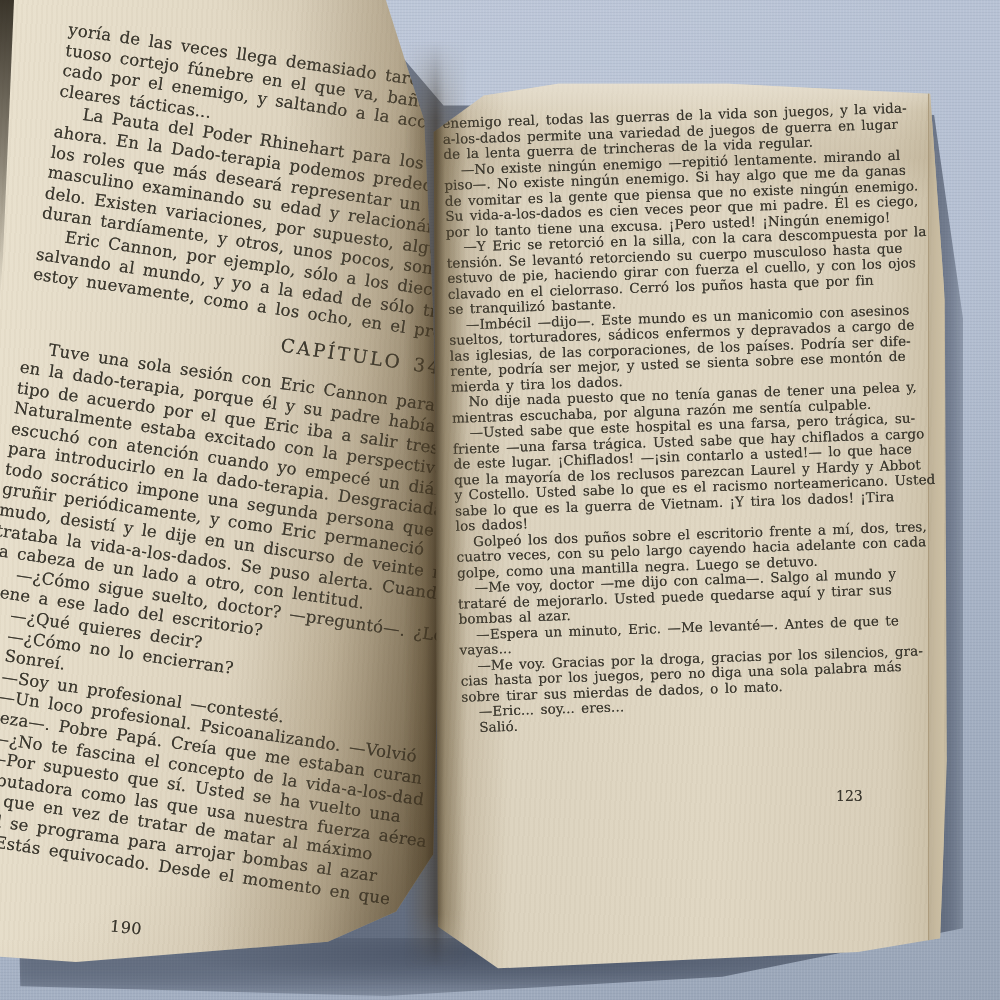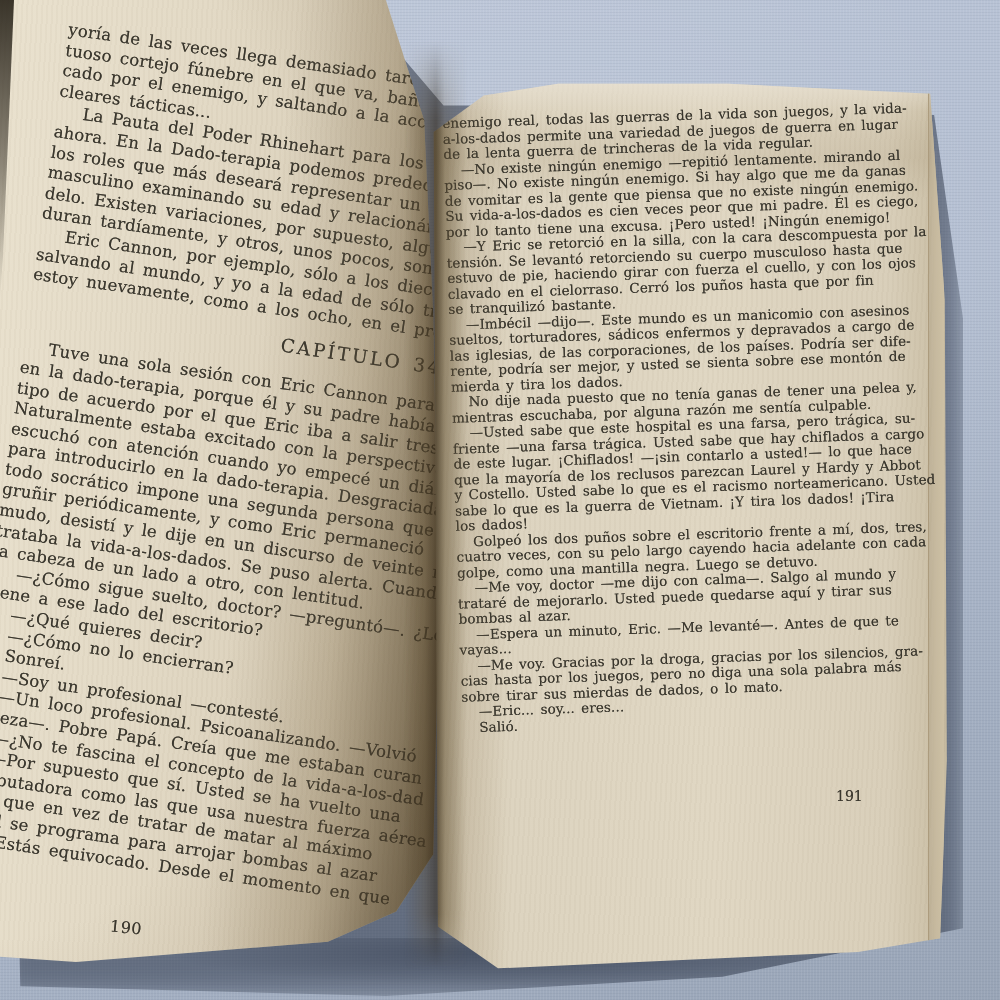--- a/index.html
+++ b/index.html
@@ -171,18 +171,18 @@
         <div class="line">bombas al azar.</div>
         <div class="line in">—Espera un minuto, Eric. —Me levanté—. Antes de que te</div>
         <div class="line">vayas...</div>
         <div class="line in">—Me voy. Gracias por la droga, gracias por los silencios, gra-</div>
         <div class="line">cias hasta por los juegos, pero no diga una sola palabra más</div>
         <div class="line">sobre tirar sus mierdas de dados, o lo mato.</div>
         <div class="line in">—Eric... soy... eres...</div>
         <div class="line in">Salió.</div>
       </div>
     <div class="right-gutter-shade"></div>
-    <div class="pagenum pagenum-right">191</div>
+    <div class="pagenum pagenum-right">123</div>
   </div>
 
   <div class="gutter-seam"></div>
   <div class="cover-sliver"></div>
 </div>
 
 </body></html>

